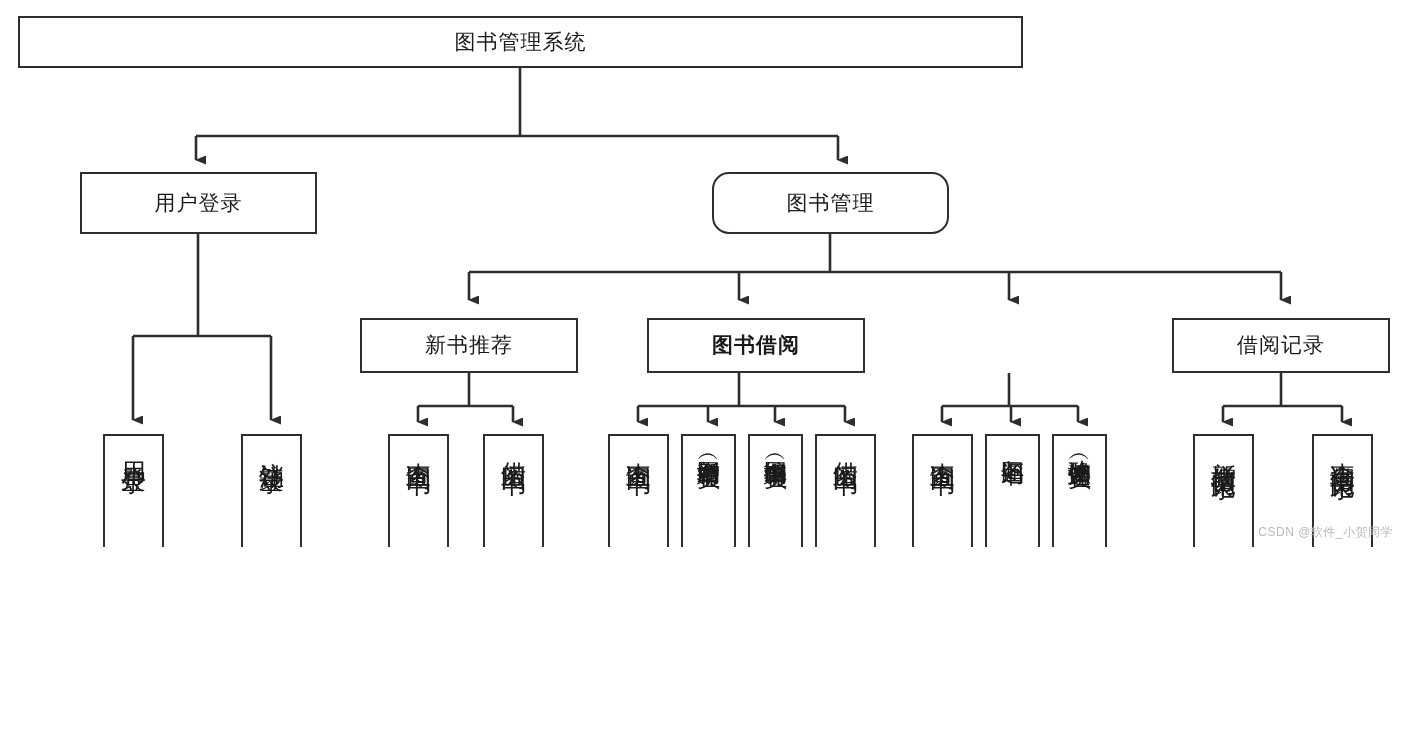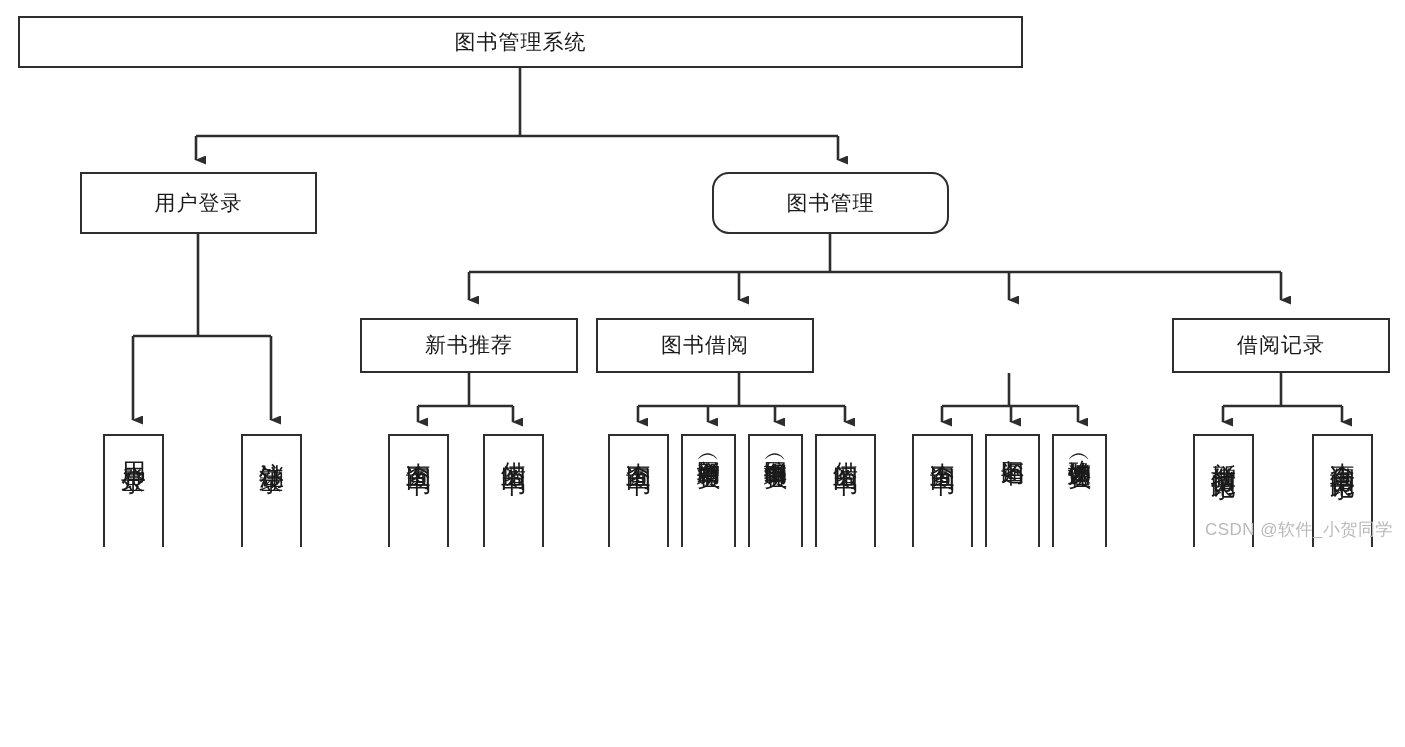--- a/index.html
+++ b/index.html
@@ -58,21 +58,21 @@
     line-height: 1;
   }
   .node.vertical.narrow .label {
     font-size: 23px;
     letter-spacing: 1px;
   }
   .watermark {
     position: absolute;
     right: 12px;
     bottom: 6px;
-    font-size: 17px;
+    font-size: 12px;
     color: #b9b9b9;
     white-space: nowrap;
     letter-spacing: 0.5px;
   }
 </style>
 </head>
 <body>
 
 <div id="diagram-root">
 
@@ -133,21 +133,21 @@
   <div class="node horizontal" style="left:80px; top:172px; width:237px; height:62px;">
     <span class="label">用户登录</span>
   </div>
   <div class="node horizontal" style="left:712px; top:172px; width:237px; height:62px;border-radius:17px;">
     <span class="label">图书管理</span>
   </div>
 
   <div class="node horizontal" style="left:360px; top:318px; width:218px; height:55px;">
     <span class="label">新书推荐</span>
   </div>
-  <div class="node horizontal" style="left:596px; top:318px; width:218px; height:55px;">
+  <div class="node horizontal" style="left:647px; top:318px; width:218px; height:55px;font-weight:bold;">
     <span class="label">图书借阅</span>
   </div>
   <div class="node horizontal" style="left:1172px; top:318px; width:218px; height:55px;">
     <span class="label">借阅记录</span>
   </div>
 
   <div class="node vertical" style="left:103px; top:434px; width:61px; height:301px;">
     <span class="label">用户登录</span>
   </div>
   <div class="node vertical" style="left:241px; top:434px; width:61px; height:301px;">

